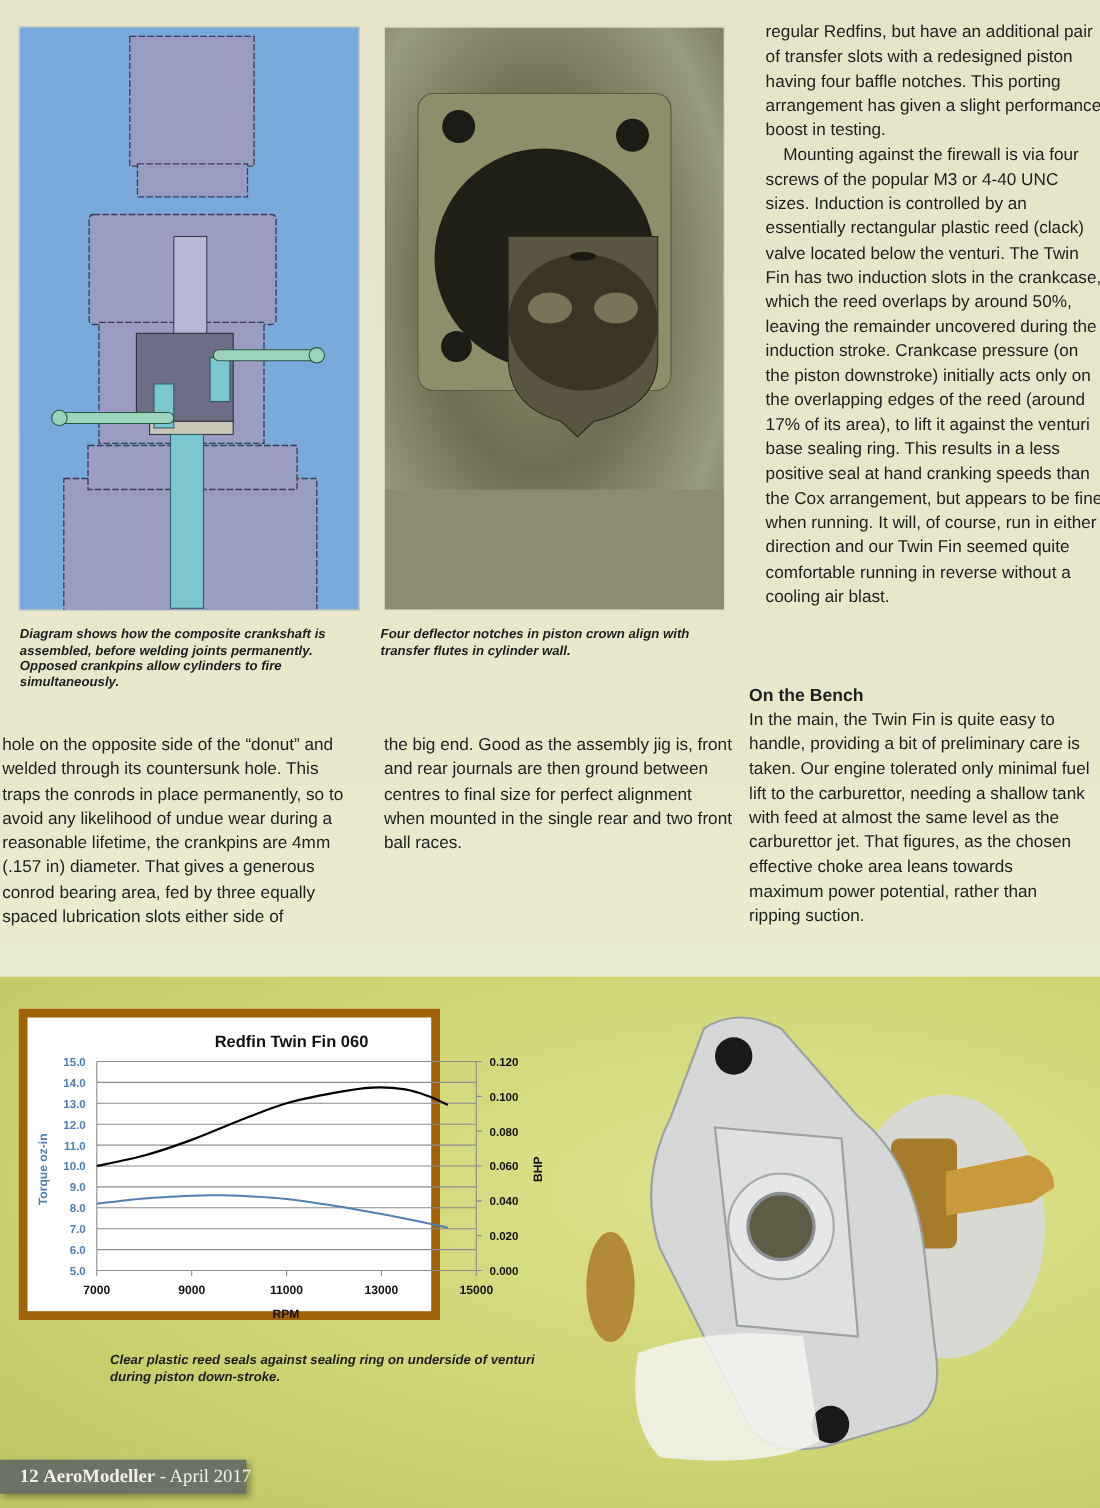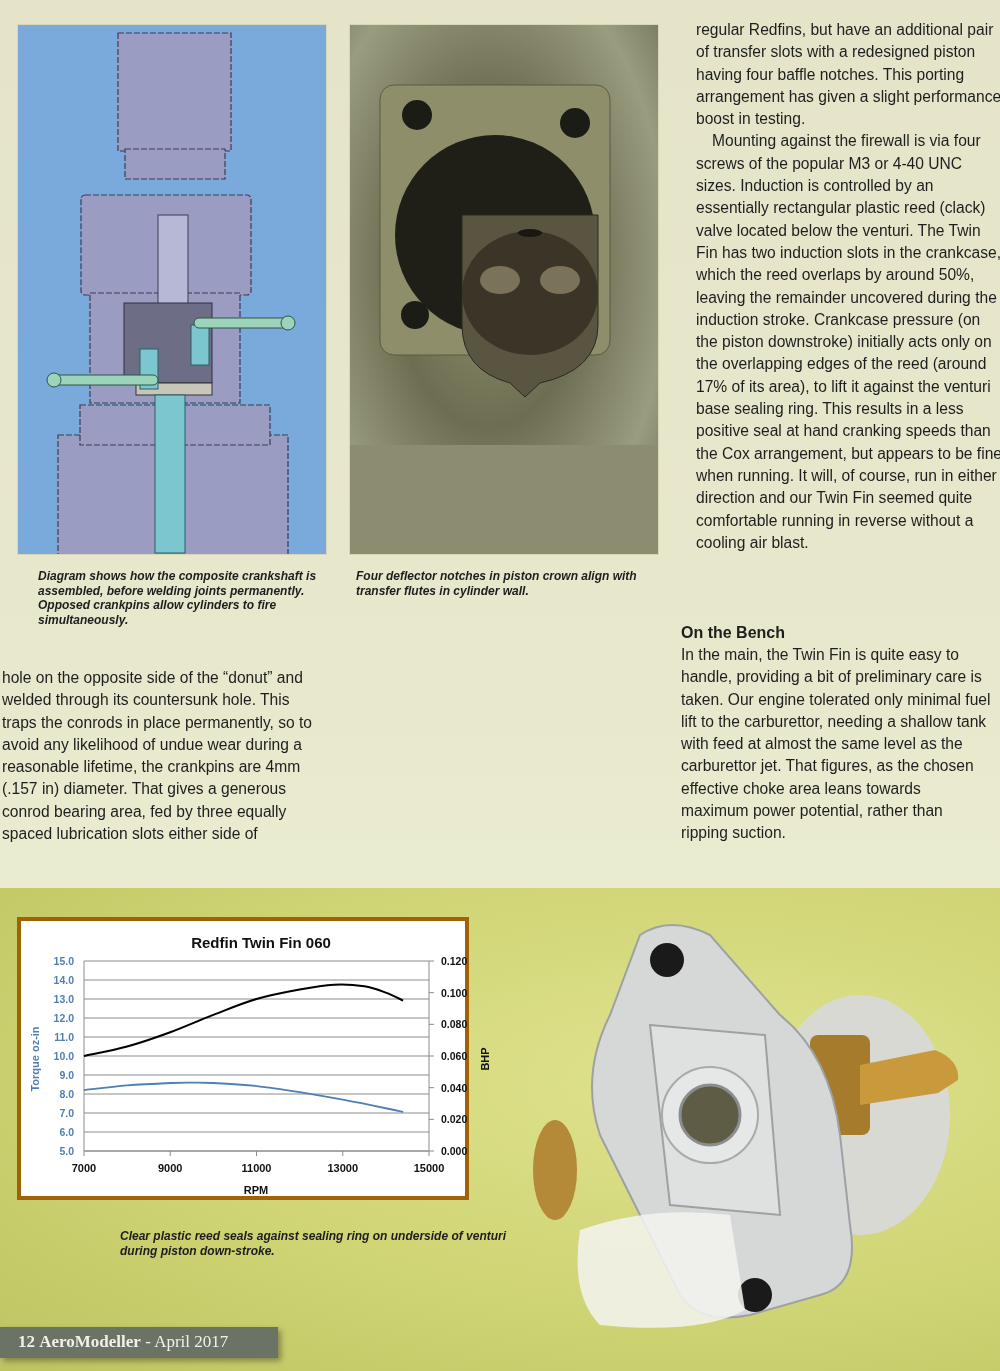--- a/index.html
+++ b/index.html
@@ -12,41 +12,41 @@
   .top { position: absolute; left: 0; top: 0; width: 1000px; height: 888px;
     background: linear-gradient(180deg, #e5e4c8 0%, #e8e8cd 80%, #eaeccf 100%); }
   .bottom { position: absolute; left: 0; top: 888px; width: 1000px; height: 483px;
     background: radial-gradient(ellipse at 70% 40%, #dfe28e 0%, #cfd474 55%, #bfc462 100%); }
 
   .fig { position: absolute; border: 1px solid #d8d6b8; box-sizing: border-box; }
   #fig-diagram { left: 17px; top: 24px; width: 310px; height: 531px; background: #7aa9dc; }
   #fig-piston { left: 349px; top: 24px; width: 310px; height: 531px;
     background: radial-gradient(ellipse at 45% 45%, #8f916e 0%, #6d6d52 40%, #9a9c80 75%, #6e6f56 100%); }
 
-  .caption { position: absolute; font-style: italic; font-weight: bold; font-size: 12px; line-height: 14.5px; color: #1d1d1d; margin-left: 20px; }
+  .caption { position: absolute; font-style: italic; font-weight: bold; font-size: 12px; line-height: 14.5px; color: #1d1d1d; }
   #cap-diagram { left: 18px; top: 569px; width: 315px; }
-  #cap-piston { left: 336px; top: 569px; width: 320px; }
+  #cap-piston { left: 346px; top: 569px; width: 320px; }
   #cap-reed { left: 100px; top: 1229px; width: 398px; text-align: left; }
 
   .col { position: absolute; font-size: 15.6px; line-height: 22.3px; color: #1e1e1e; }
   .col p { margin: 0; }
   .col p.indent { text-indent: 16px; }
   #col1 { left: 2px; top: 667px; width: 318px; }
   #col2 { left: 349px; top: 667px; width: 318px; }
   #col3 { left: 696px; top: 19px; width: 310px; }
   #col3b { left: 681px; top: 622px; width: 310px; }
   .subhead { font-weight: bold; font-size: 16px; line-height: 22px; margin: 0; }
 
-  #chart-box { position: absolute; left: 17px; top: 917px; width: 452px; height: 283px;
-    background: #ffffff; border: 4px solid #a16207; box-sizing: border-box; padding-left: 44px; }
+  #chart-box { position: absolute; left: 17px; top: 917px; width: 383px; height: 283px;
+    background: #ffffff; border: 8px solid #a16207; box-sizing: border-box; padding-left: 44px; }
   #chart-svg { position: absolute; left: 0; top: 0; }
 
   #photo-reed { position: absolute; left: 530px; top: 915px; width: 470px; height: 430px; }
 
-  #footer { position: absolute; left: 0; top: 1327px; width: 278px; height: 31px;
+  #footer { position: absolute; left: 0; top: 1327px; width: 224px; height: 31px;
     background: #6b7364; box-shadow: 3px 3px 6px rgba(0,0,0,0.35); }
   #footer-text { position: absolute; left: 18px; top: 5px; color: #f1f1e8;
     font-family: "Liberation Serif", serif; font-size: 17px; white-space: nowrap; }
   #footer-text .num, #footer-text .mag { font-weight: bold; }
 </style>
 </head>
 <body>
 
 <div class="top"></div>
 <div class="bottom"></div>
@@ -103,20 +103,21 @@
 
 <div class="col" id="col3b">
   <p class="subhead">On the Bench</p>
   <p>In the main, the Twin Fin is quite easy to handle, providing a bit of preliminary care is taken. Our engine tolerated only minimal fuel lift to the carburettor, needing a shallow tank with feed at almost the same level as the carburettor jet. That figures, as the chosen effective choke area leans towards maximum power potential, rather than ripping suction.</p>
 </div>
 
 <div class="col" id="col1">
   <p>hole on the opposite side of the “donut” and welded through its countersunk hole. This traps the conrods in place permanently, so to avoid any likelihood of undue wear during a reasonable lifetime, the crankpins are 4mm (.157 in) diameter. That gives a generous conrod bearing area, fed by three equally spaced lubrication slots either side of</p>
 </div>
 <div class="col" id="col2">
+  <p>the big end. Good as the assembly jig is, front and rear journals are then ground between centres to final size for perfect alignment when mounted in the single rear and two front ball races.</p>
 </div>
 
 <div id="chart-box">
   <svg id="chart-svg" width="478" height="279">
     <text x="240" y="27" text-anchor="middle" font-family="Liberation Sans, sans-serif" font-weight="bold" font-size="15" fill="#111">Redfin Twin Fin 060</text>
     <g id="grid-layer">
         <line x1="63" x2="408" y1="230" y2="230" stroke="#8c8c8c" stroke-width="1"></line>
         <line x1="63" x2="408" y1="211" y2="211" stroke="#8c8c8c" stroke-width="1"></line>
         <line x1="63" x2="408" y1="192" y2="192" stroke="#8c8c8c" stroke-width="1"></line>
         <line x1="63" x2="408" y1="173" y2="173" stroke="#8c8c8c" stroke-width="1"></line>

